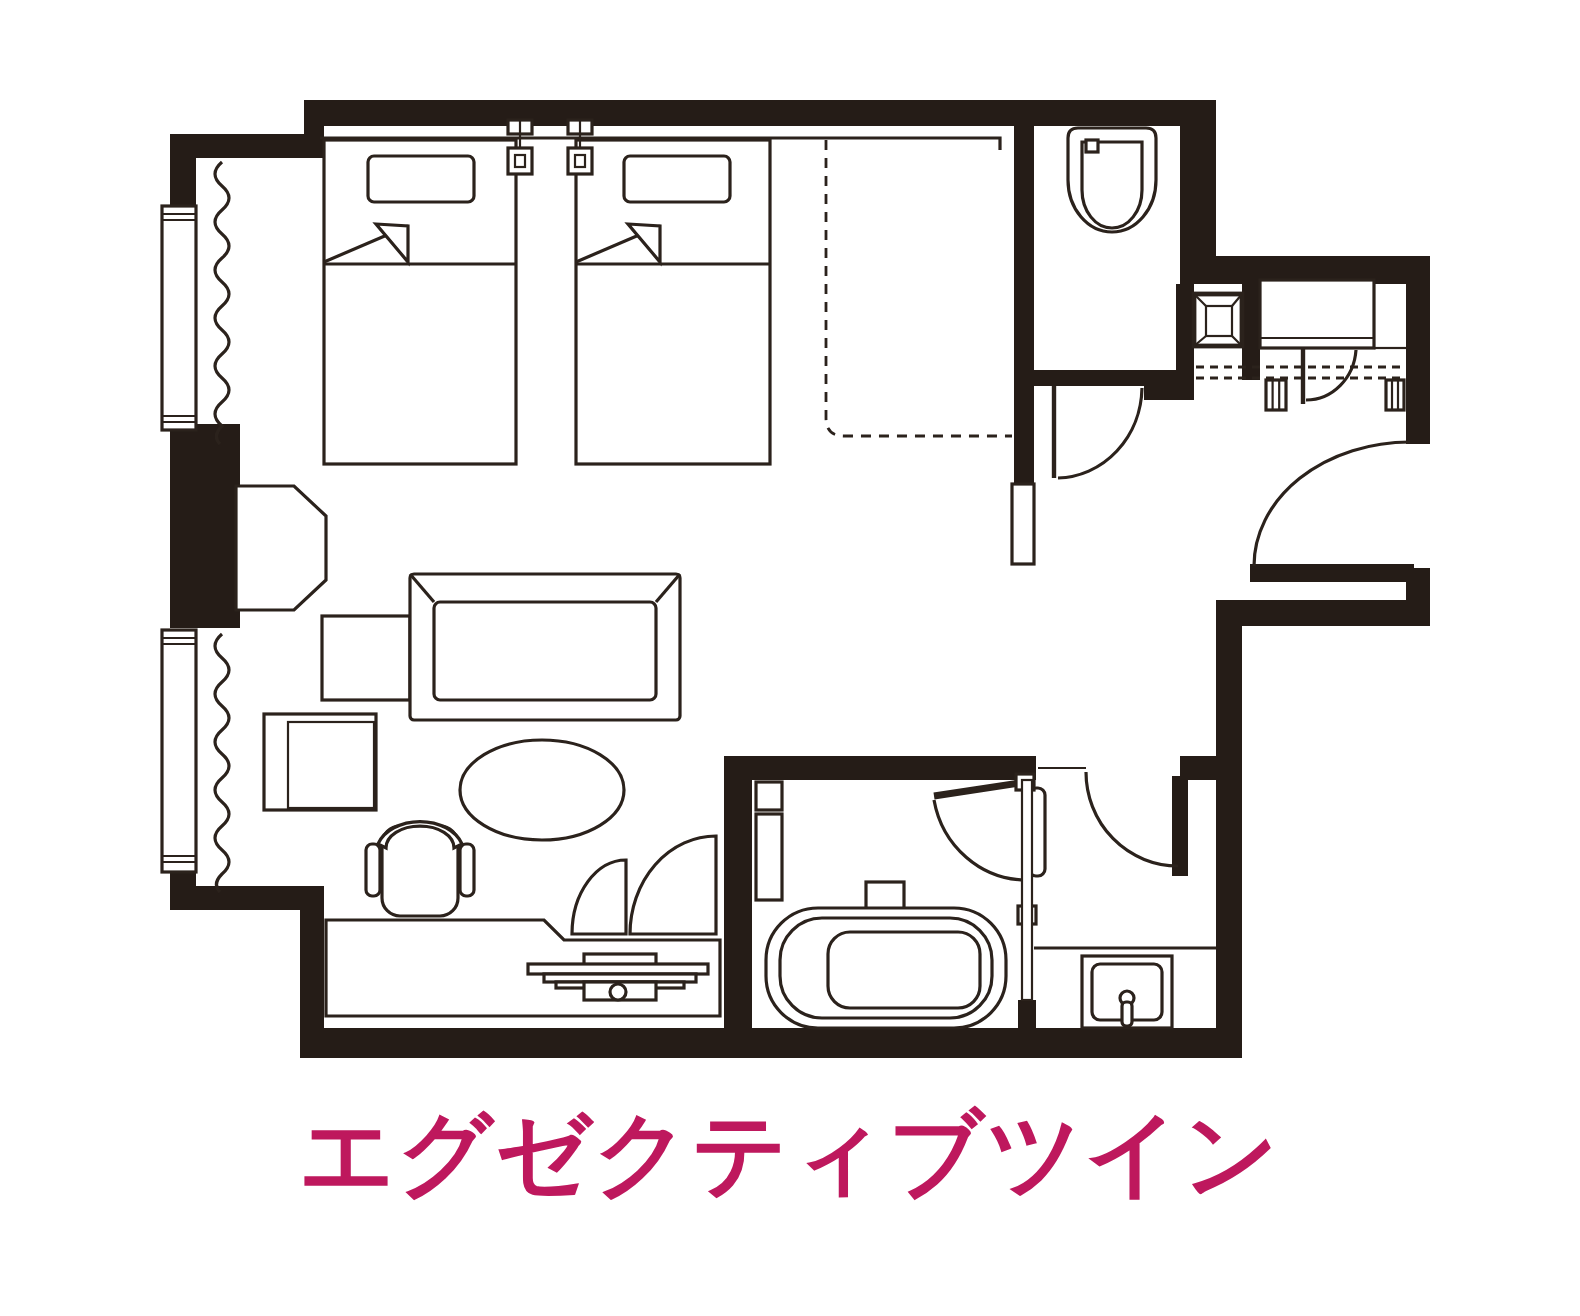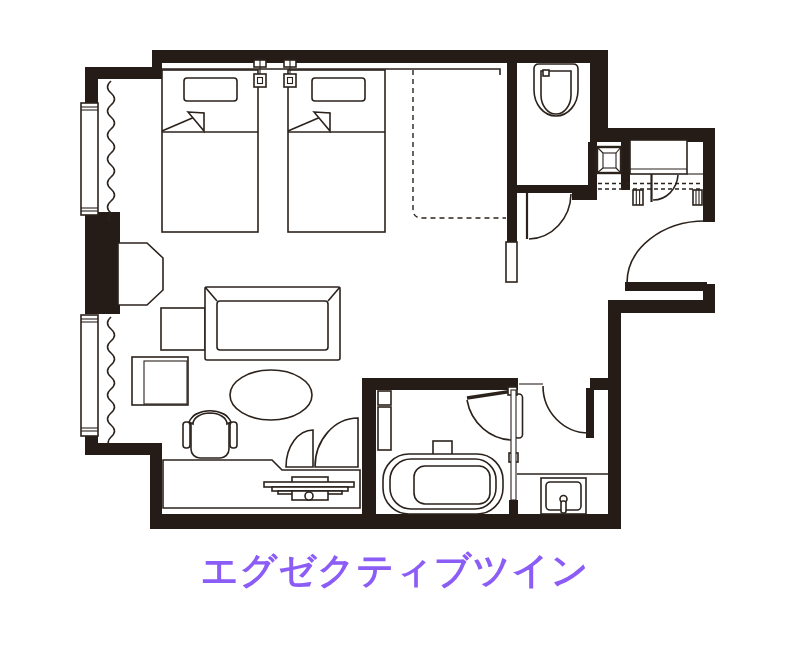--- a/index.html
+++ b/index.html
@@ -1,20 +1,20 @@
 <!DOCTYPE html>
 <html><head>
 <meta charset="utf-8">
 <style>
   html,body{margin:0;padding:0;background:#ffffff;}
   .canvas{position:relative;width:790px;height:658px;background:#ffffff;overflow:hidden;
           font-family:"DejaVu Sans",sans-serif;}
   .plan-svg{position:absolute;left:0;top:0;}
   .plan-title{position:absolute;left:0;top:546px;width:790px;text-align:center;
-              font-size:37px;font-weight:bold;letter-spacing:1px;color:#8b5cf6;
+              font-size:47px;font-weight:bold;letter-spacing:1px;color:#be185d;
               font-family:"DejaVu Sans",sans-serif;}
   
   .w{fill:#251c17;stroke:none;}                                 
   .f{fill:#ffffff;stroke:#2b221c;stroke-width:1.6;}             
   .l{fill:none;stroke:#2b221c;stroke-width:1.6;}                
   .thin{fill:none;stroke:#2b221c;stroke-width:1.1;}
   .dash{fill:none;stroke:#2b221c;stroke-width:1.4;stroke-dasharray:5 4;}
 </style>
 </head>
 <body>

